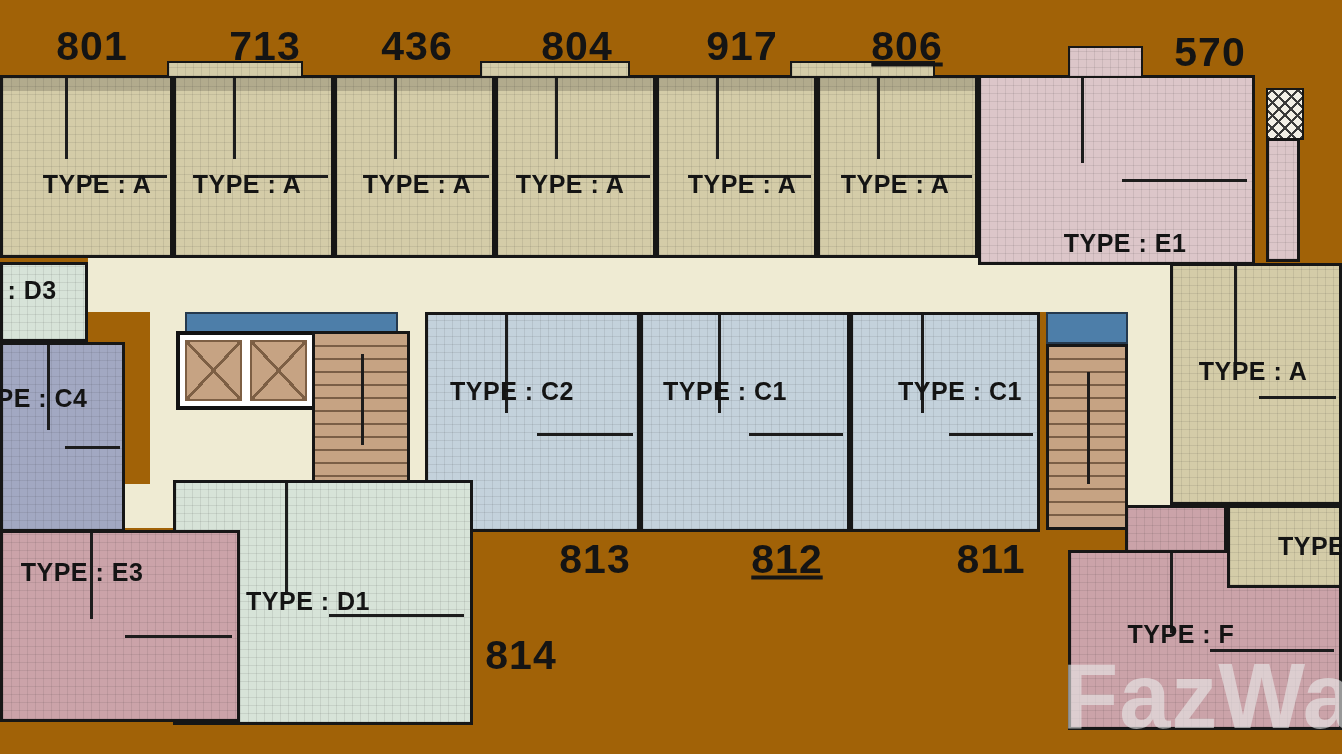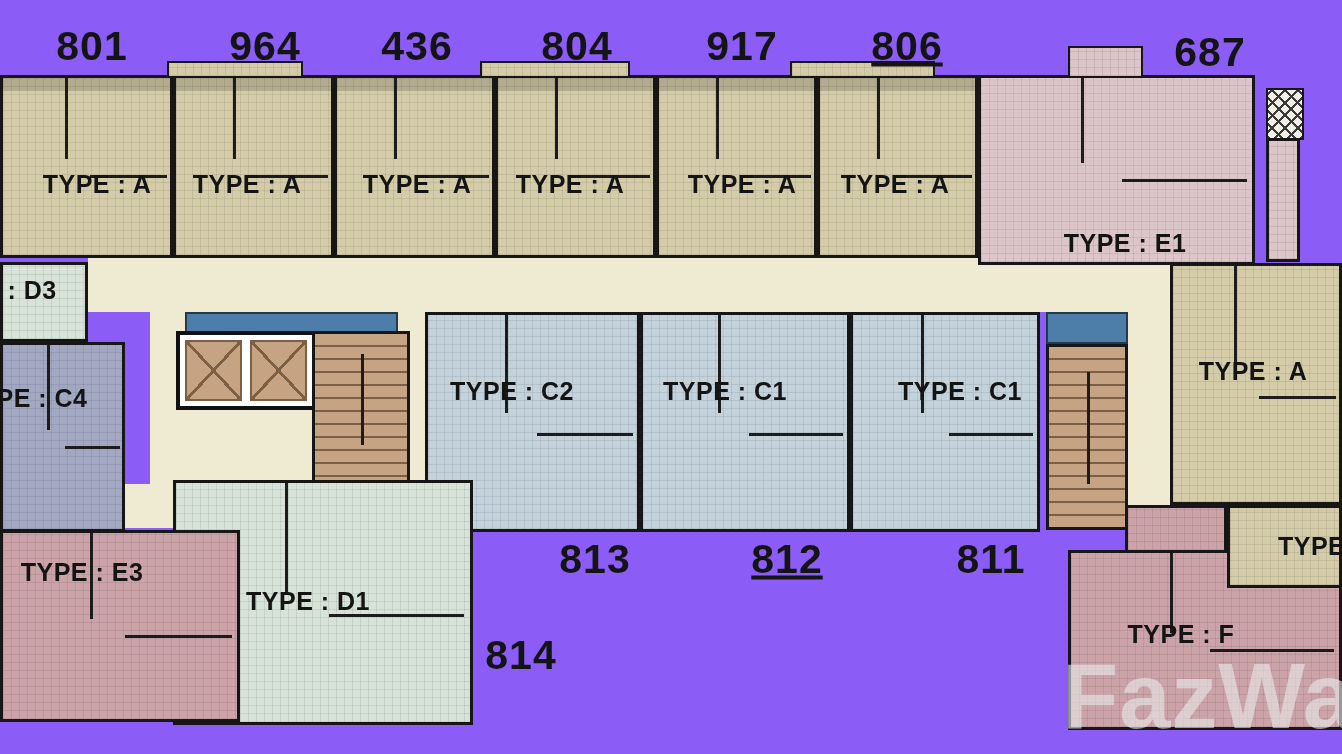--- a/index.html
+++ b/index.html
@@ -1,17 +1,17 @@
 <!DOCTYPE html>
 <html><head>
 <meta charset="utf-8">
 <style>
   html,body{margin:0;padding:0;background:#ffffff;}
   #plan{
-    position:relative;width:1342px;height:754px;background:#8b5cf6;
+    position:relative;width:1342px;height:754px;background:#a16207;
     overflow:hidden;font-family:"Liberation Sans", sans-serif;
   }
   .abs{position:absolute;box-sizing:border-box;}
   
   .hall{background:#EFEBD3;}
   
   .unit{
     border:3px solid #161616;
     background-image:
       repeating-linear-gradient(0deg, rgba(30,30,30,0.09) 0 1px, transparent 1px 8px),
@@ -106,26 +106,26 @@
 
   <div class="abs elev-frame" style="left:176px;top:331px;width:140px;height:79px;">
     <div class="elev-cell" style="background-color: rgb(198, 163, 131);"></div>
     <div class="elev-cell" style="background-color: rgb(198, 163, 131);"></div>
   </div>
 
   <div class="abs stair" style="left: 312px; top: 331px; width: 98px; height: 152px; background-color: rgb(198, 163, 131);"></div>
   <div class="abs stair" style="left: 1046px; top: 344px; width: 82px; height: 186px; background-color: rgb(198, 163, 131);"></div>
 
   <div class="abs num" style="left:92px;top:46px;">801</div>
-  <div class="abs num" style="left:265px;top:46px;">964</div>
+  <div class="abs num" style="left:265px;top:46px;">713</div>
   <div class="abs num" style="left:417px;top:46px;">436</div>
   <div class="abs num" style="left:577px;top:46px;">804</div>
   <div class="abs num" style="left:742px;top:46px;">917</div>
   <div class="abs num" style="left:907px;top:46px;text-decoration:underline;">806</div>
-  <div class="abs num" style="left:1210px;top:52px;">687</div>
+  <div class="abs num" style="left:1210px;top:52px;">570</div>
   <div class="abs num" style="left:587px;top:559px;margin-left:8px;">813</div>
   <div class="abs num" style="left:787px;top:559px;text-decoration:underline;">812</div>
   <div class="abs num" style="left:991px;top:559px;">811</div>
   <div class="abs num" style="left:521px;top:655px;">814</div>
 
   <div class="abs tlabel" style="left:97px;top:184px;">TYPE : A</div>
   <div class="abs tlabel" style="left:247px;top:184px;">TYPE : A</div>
   <div class="abs tlabel" style="left:417px;top:184px;">TYPE : A</div>
   <div class="abs tlabel" style="left:570px;top:184px;">TYPE : A</div>
   <div class="abs tlabel" style="left:742px;top:184px;">TYPE : A</div>

